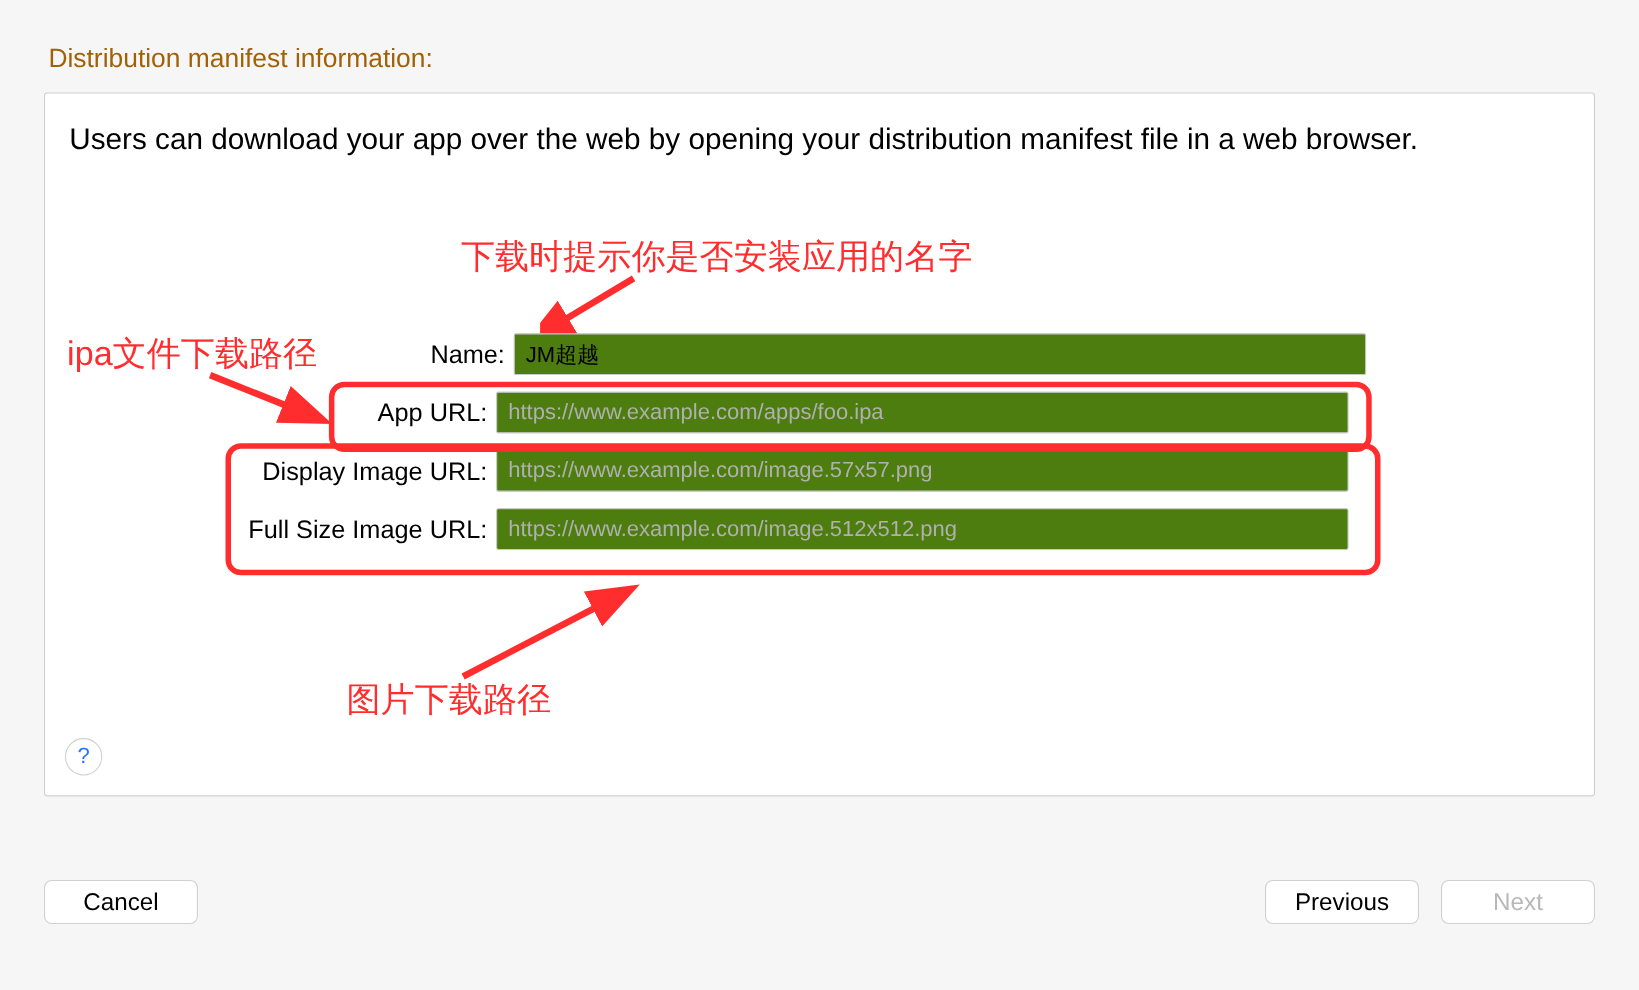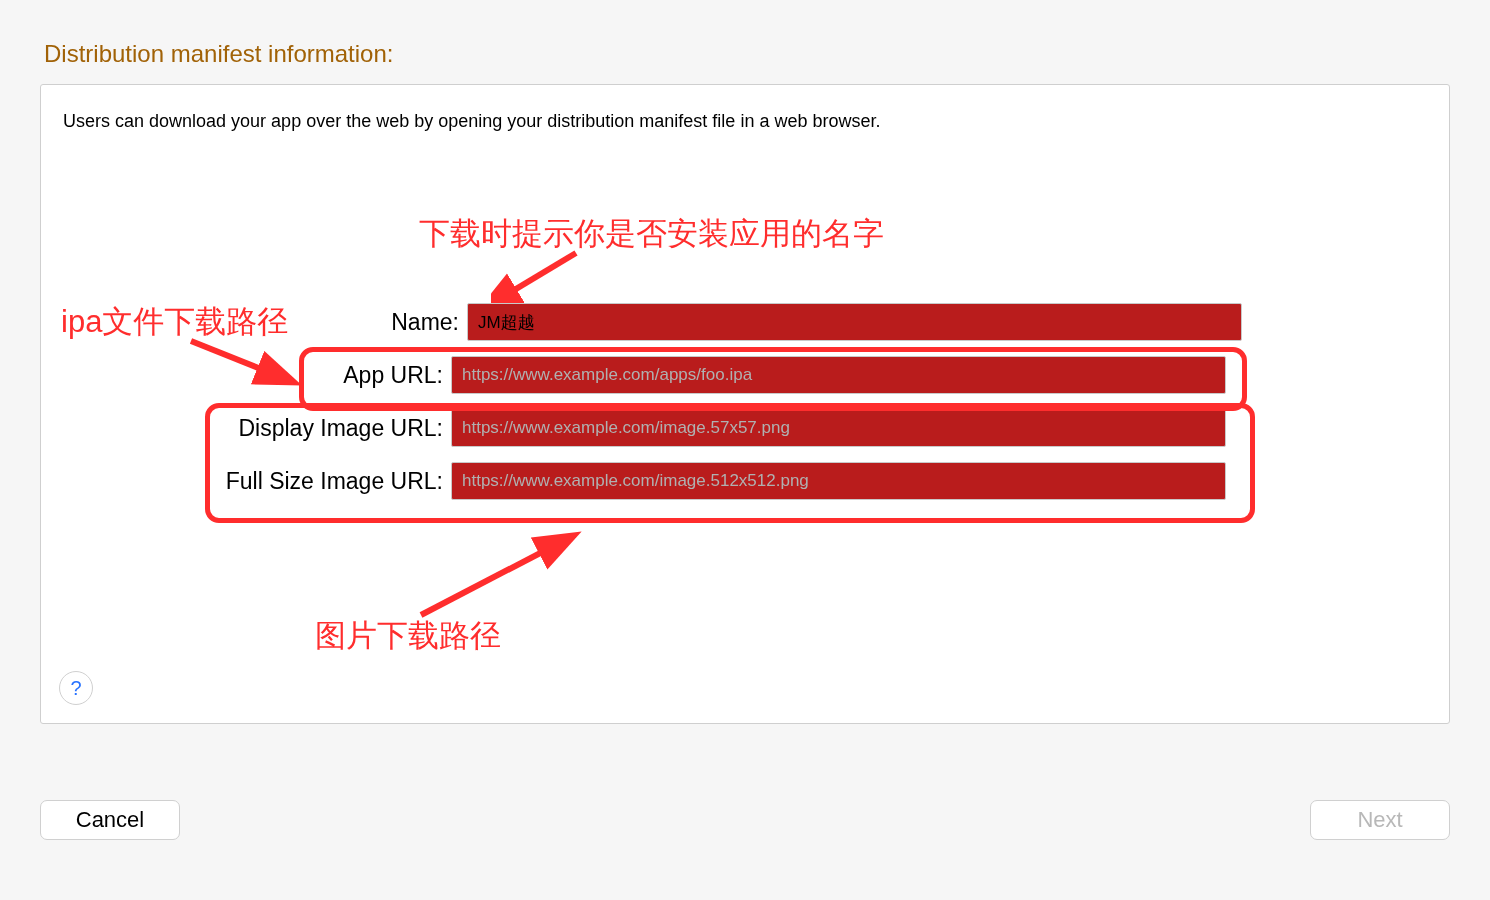--- a/index.html
+++ b/index.html
@@ -29,45 +29,45 @@
     border: 1px solid #cfcfcf;
     border-radius: 3px;
     height: 640px;
     position: relative;
     box-sizing: border-box;
   }
   .desc {
     position: absolute;
     left: 22px;
     top: 26px;
-    font-size: 18px;
+    font-size: 27px;
     color: #000;
   }
   .form-row {
     position: absolute;
     display: flex;
     align-items: center;
   }
   .form-label {
     text-align: right;
     font-size: 23px;
     color: #000;
     width: 410px;
     padding-right: 8px;
     box-sizing: border-box;
   }
   .text-input {
     height: 38px;
     border: 1px solid #c9c9c9;
     border-radius: 2px;
-    font-size: 17px;
+    font-size: 20px;
     padding: 0 10px;
     box-sizing: border-box;
     width: 775px;
-    background: #b91c1c;
+    background: #4d7c0f;
     color: #000;
   }
   .text-input::placeholder {
     color: #b0b0b0;
   }
   .row-name      { top: 218px; left: 16px; }
   .row-appurl    { top: 271px; left: 0; }
   .row-dispimg   { top: 324px; left: 0; }
   .row-fullimg   { top: 377px; left: 0; }
 
@@ -218,16 +218,17 @@
     <div class="hl hl-images"></div>
 
     <div class="help-btn">
       <span>?</span>
     </div>
   </div>
 
   <div class="footer">
     <button class="btn">Cancel</button>
     <div class="spacer"></div>
+    <button class="btn">Previous</button>
     <button class="btn disabled">Next</button>
   </div>
 
 </div>
 
 </body></html>

